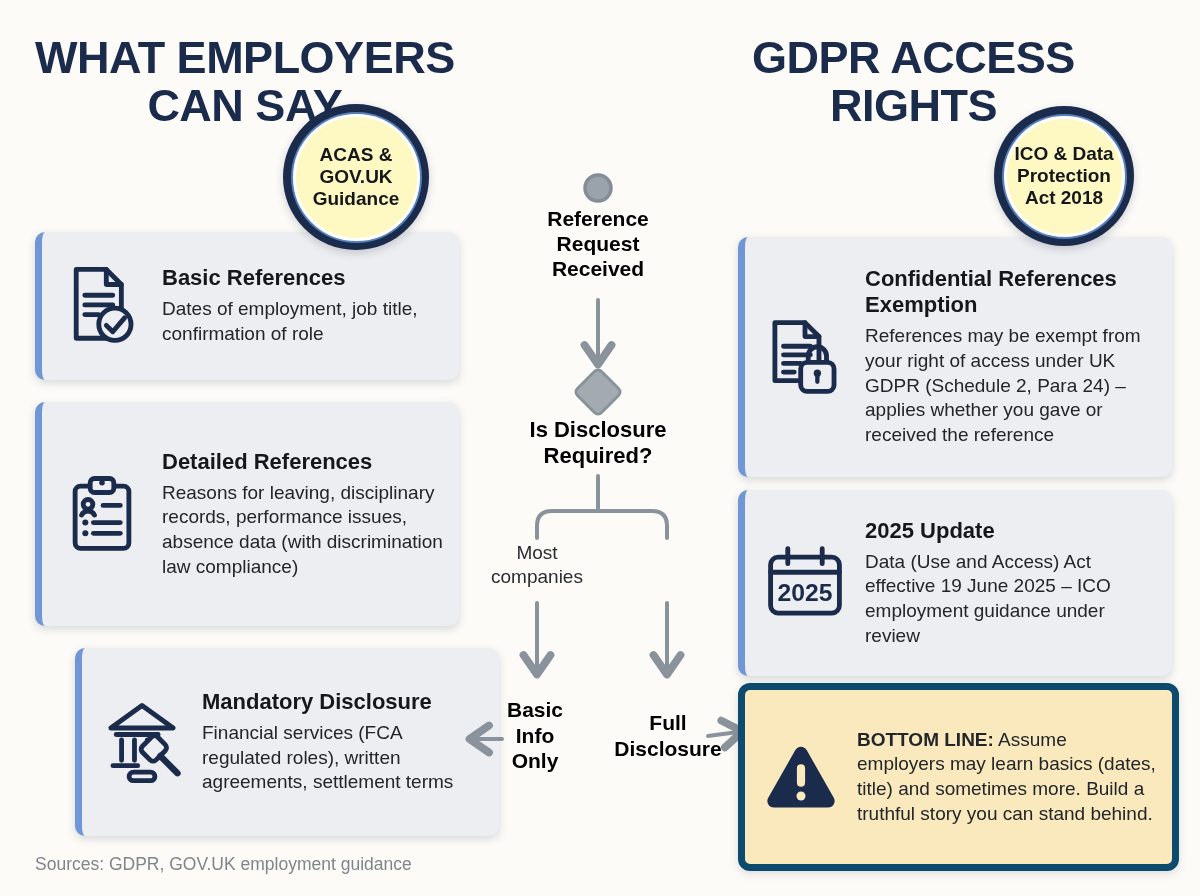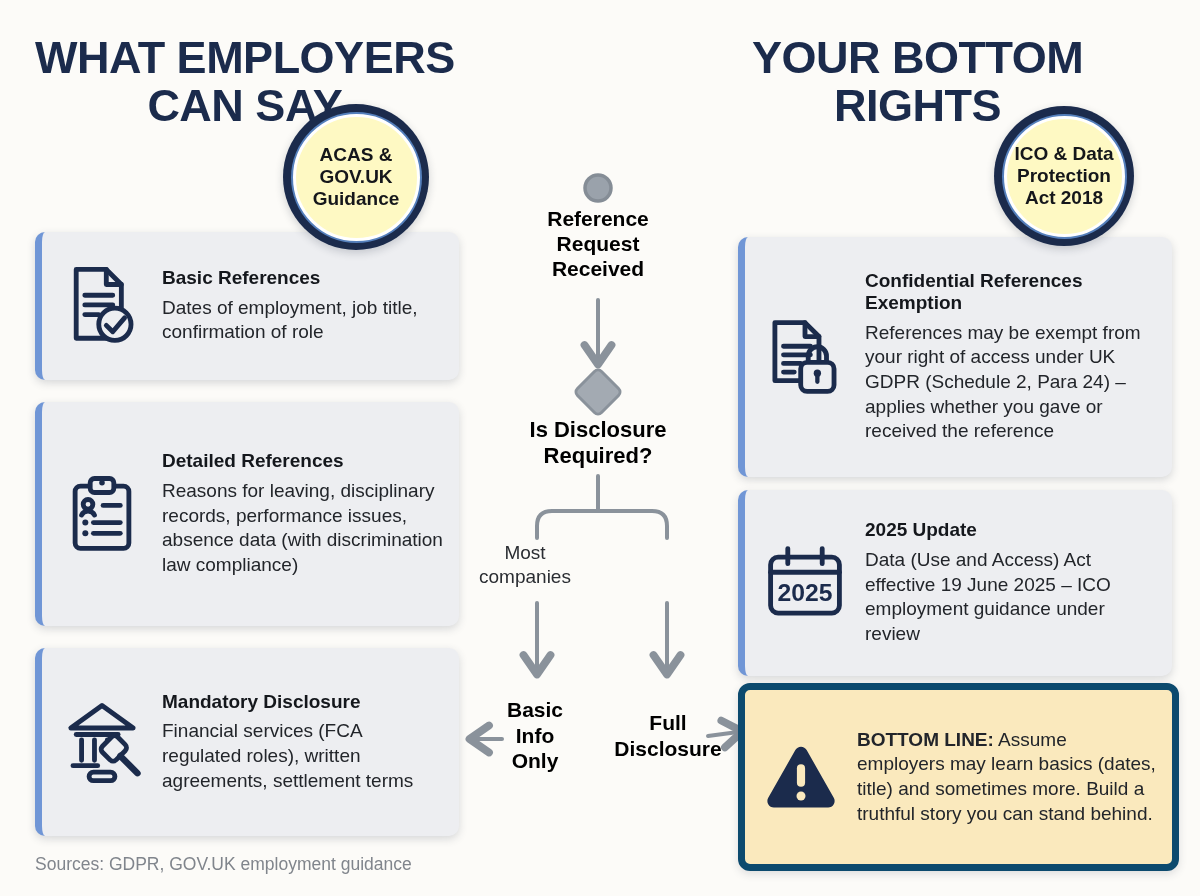--- a/index.html
+++ b/index.html
@@ -44,39 +44,39 @@
     position:absolute;background:#EDEEF1;border-radius:10px;
     border-left:7px solid #7096D6;
     box-shadow:0 3px 9px rgba(45,55,75,.18);
     display:flex;align-items:center;
   }
   .card-left{left:35px;width:417px;}
   .card-right{left:738px;width:427px;}
   .card-icon{flex:0 0 120px;display:flex;align-items:flex-end;justify-content:center;}
   .card-icon svg{width:86px;height:86px;}
   .card-text{flex:1;padding-right:16px;}
-  .card-title{font-size:19px;font-weight:700;color:#14171C;line-height:1.18;margin-bottom:6px;}
+  .card-title{font-size:22px;font-weight:700;color:#14171C;line-height:1.18;margin-bottom:6px;}
   .card-body{font-size:19px;color:#22252A;line-height:1.3;}
 
   .card-yellow{
     left:738px;width:427px;background:#FAE9BD;
     border:7px solid #0c4a6e;border-radius:12px;
     box-shadow:0 3px 9px rgba(45,55,75,.15);
   }
   .card-yellow .card-icon{flex:0 0 112px;}
   .card-yellow .card-icon svg{width:78px;height:78px;}
   .bl-label{font-weight:700;}
 
   
   .flow-svg{position:absolute;left:440px;top:160px;}
   .fl{stroke:#8A929B;stroke-width:4;stroke-linecap:round;fill:none;}
   .flow-label{position:absolute;text-align:center;white-space:pre-line;color:#000000;}
   .flow-start-label{left:528px;top:206px;width:140px;font-size:21px;font-weight:700;line-height:1.2;}
   .flow-decision-label{left:498px;top:417px;width:200px;font-size:22px;font-weight:700;line-height:1.18;}
-  .flow-branch-left{left:467px;top:541px;width:116px;font-size:19px;line-height:1.28;color:#2A2D32;}
+  .flow-branch-left{left:479px;top:541px;width:116px;font-size:19px;line-height:1.28;color:#2A2D32;}
   .flow-branch-right{left:609px;top:541px;width:116px;font-size:19px;line-height:1.28;color:#2A2D32;}
   .flow-outcome-left{left:487px;top:697px;width:96px;font-size:21px;font-weight:700;line-height:1.22;}
   .flow-outcome-right{left:604px;top:710px;width:128px;font-size:21px;font-weight:700;line-height:1.22;}
 
   .footer-sources{
     position:absolute;left:35px;top:854px;
     font-size:17.5px;color:#80858C;
   }
   .ic{stroke:#1B2B4C;stroke-width:4.5;fill:none;stroke-linecap:round;stroke-linejoin:round;}
   .ic-fill{fill:#1B2B4C;stroke:none;}
@@ -130,21 +130,21 @@
         <circle class="ic-fill" cx="24.5" cy="58" r="2.8"></circle>
         <path class="ic" d="M32,58 H57"></path>
       </svg>
     </div>
     <div class="card-text">
       <div class="card-title">Detailed References</div>
       <div class="card-body">Reasons for leaving, disciplinary records, performance issues, absence data (with discrimination law compliance)</div>
     </div>
   </div>
 
-  <div class="card card-left" style="top:648px;height:188px;">
+  <div class="card card-left" style="top:648px;height:188px;margin-left:40px;">
     <div class="card-icon">
       <svg viewBox="0 0 80 80">
         <path class="ic" d="M40,6 L11,27 H69 Z"></path>
         <path class="ic" d="M16,33 H55"></path>
         <path class="ic" d="M21,38 V57 M33,38 V57 M45,38 V46"></path>
         <path class="ic" d="M13,62 H36"></path>
         <g transform="rotate(45 51 46)">
           <rect class="ic ic-mask" x="42" y="36" width="18" height="20" rx="4"></rect>
         </g>
         <path class="ic" style="stroke-width:6" d="M57,53 L73,69"></path>
@@ -180,21 +180,21 @@
   <div class="flow-label flow-decision-label">Is Disclosure
 Required?</div>
   <div class="flow-label flow-branch-left">Most
 companies</div>
   <div class="flow-label flow-outcome-left">Basic
 Info
 Only</div>
   <div class="flow-label flow-outcome-right">Full
 Disclosure</div>
 
-  <h1 class="col-title right-title">YOUR BOTTOM
+  <h1 class="col-title right-title">GDPR ACCESS
 RIGHTS</h1>
 
   <div class="badge badge-right">
     <div class="badge-mid">
       <div class="badge-center">
         <span class="badge-text">ICO &amp; Data
 Protection
 Act 2018</span>
       </div>
     </div>

